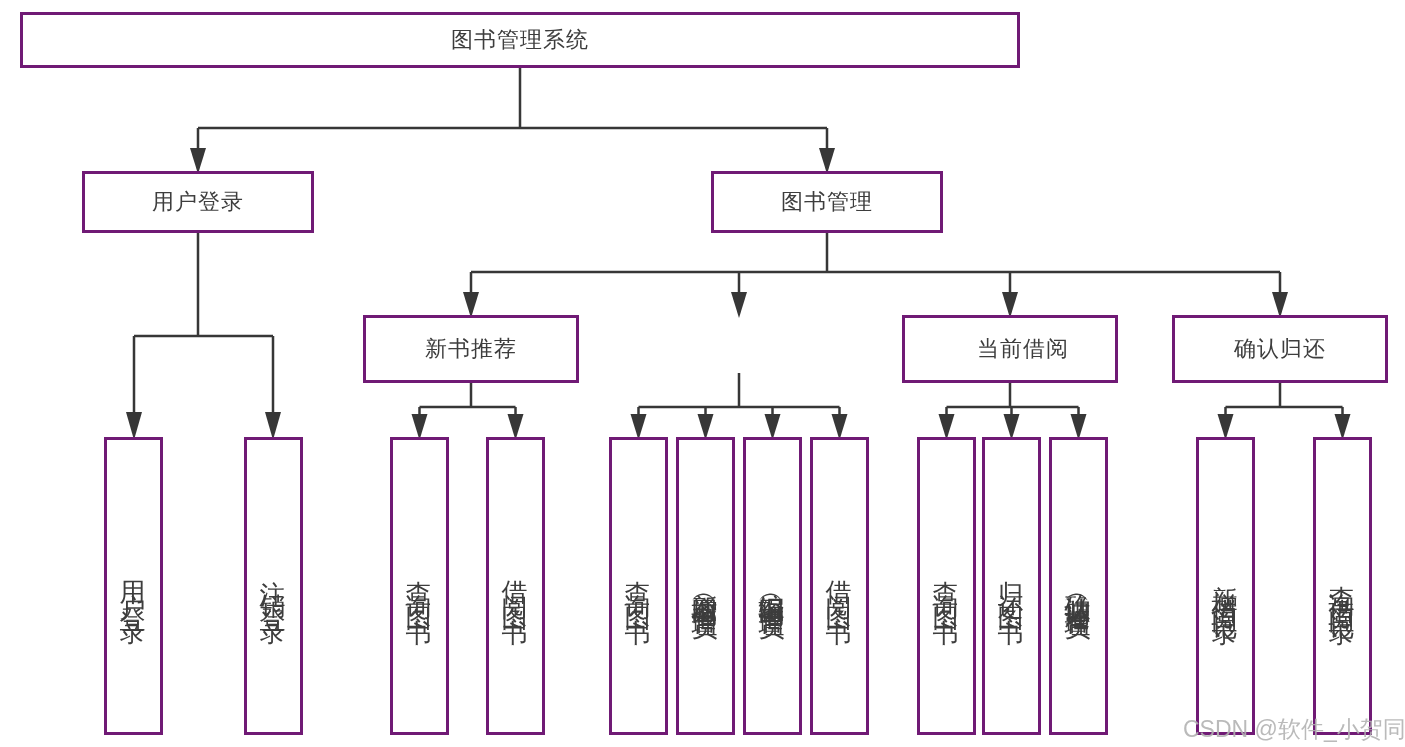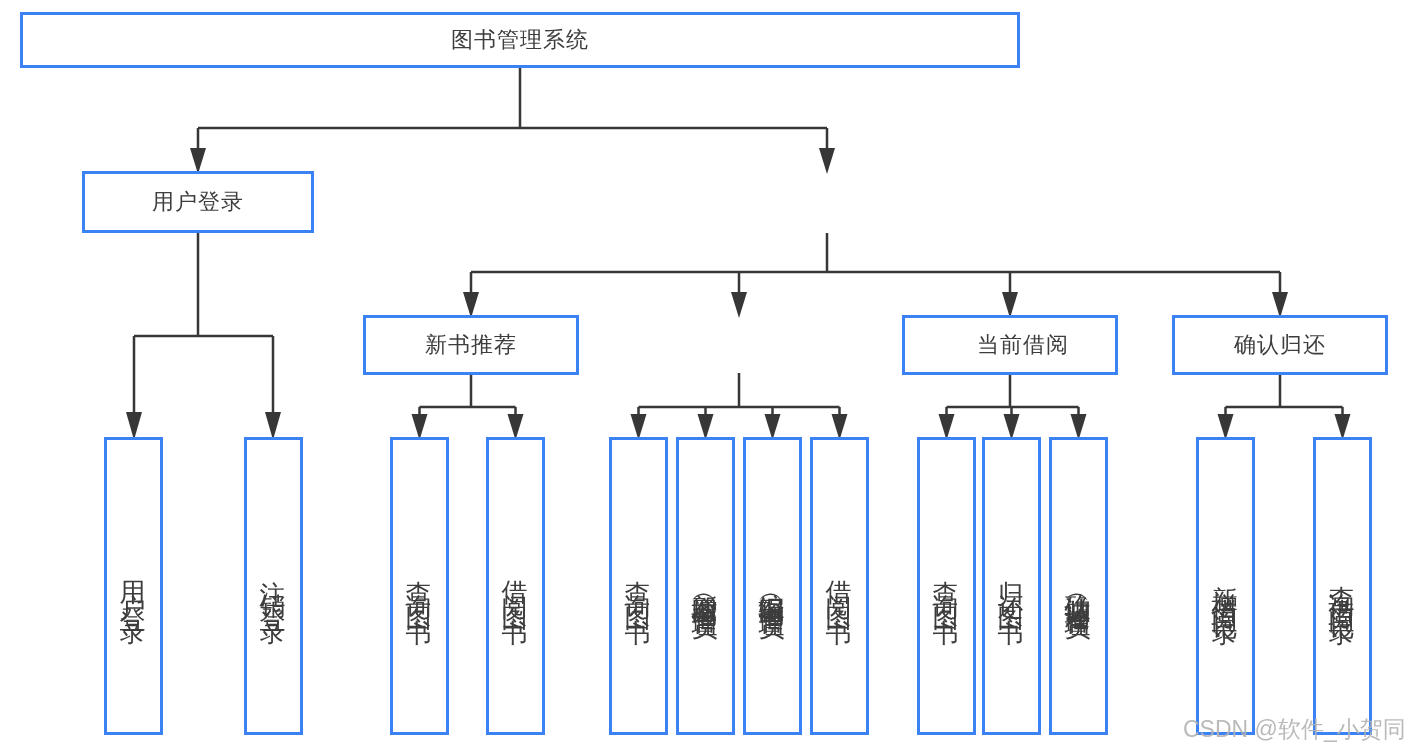--- a/index.html
+++ b/index.html
@@ -17,33 +17,33 @@
   }
   .wires {
     position: absolute;
     left: 0; top: 0;
     width: 1405px; height: 747px;
     z-index: 1;
   }
   .node {
     position: absolute;
     box-sizing: border-box;
-    border: 3px solid #3b82f6;
+    border: 3px solid #701a75;
     background: #ffffff;
     display: flex;
     align-items: center;
     justify-content: center;
     color: #3d3d3d;
     z-index: 2;
   }
   .node.h { font-size: 22px; letter-spacing: 1px; }
   .root  { left: 20px;  top: 12px;  width: 1000px; height: 56px; }
   .l2a   { left: 82px;  top: 171px; width: 232px;  height: 62px; }
   .l2b   { left: 711px; top: 171px; width: 232px;  height: 62px; }
-  .l3    { top: 315px;  height: 60px; width: 216px; }
+  .l3    { top: 315px;  height: 68px; width: 216px; }
   .l3a   { left: 363px; }
   .l3b   { left: 631px; }
   .l3c   { left: 902px; padding-left: 26px; }
   .l3d   { left: 1172px; }
   .leaf  { top: 437px; height: 298px; width: 59px; }
   .leaf span {
     writing-mode: vertical-lr;
     text-orientation: mixed;
     font-size: 26px;
     white-space: nowrap;
@@ -123,20 +123,21 @@
         <path d="M1280 373 V407 M1225.5 407 H1342.5 M1225.5 407 V416 M1342.5 407 V416"></path>
         <polygon fill="#373737" stroke="none" points="1217.5,414 1233.5,414 1225.5,440"></polygon>
         <polygon fill="#373737" stroke="none" points="1334.5,414 1350.5,414 1342.5,440"></polygon>
       </g>
     </g>
   </svg>
 
   <div class="node h root">图书管理系统</div>
 
   <div class="node h l2a">用户登录</div>
+  <div class="node h l2b">图书管理</div>
 
   <div class="node h l3 l3a">新书推荐</div>
   <div class="node h l3 l3c">当前借阅</div>
   <div class="node h l3 l3d">确认归还</div>
 
   <div class="node leaf ls4 g1x1">
     <span>用户登录</span>
   </div>
   <div class="node leaf ls4 g1x2">
     <span>注销登录</span>

